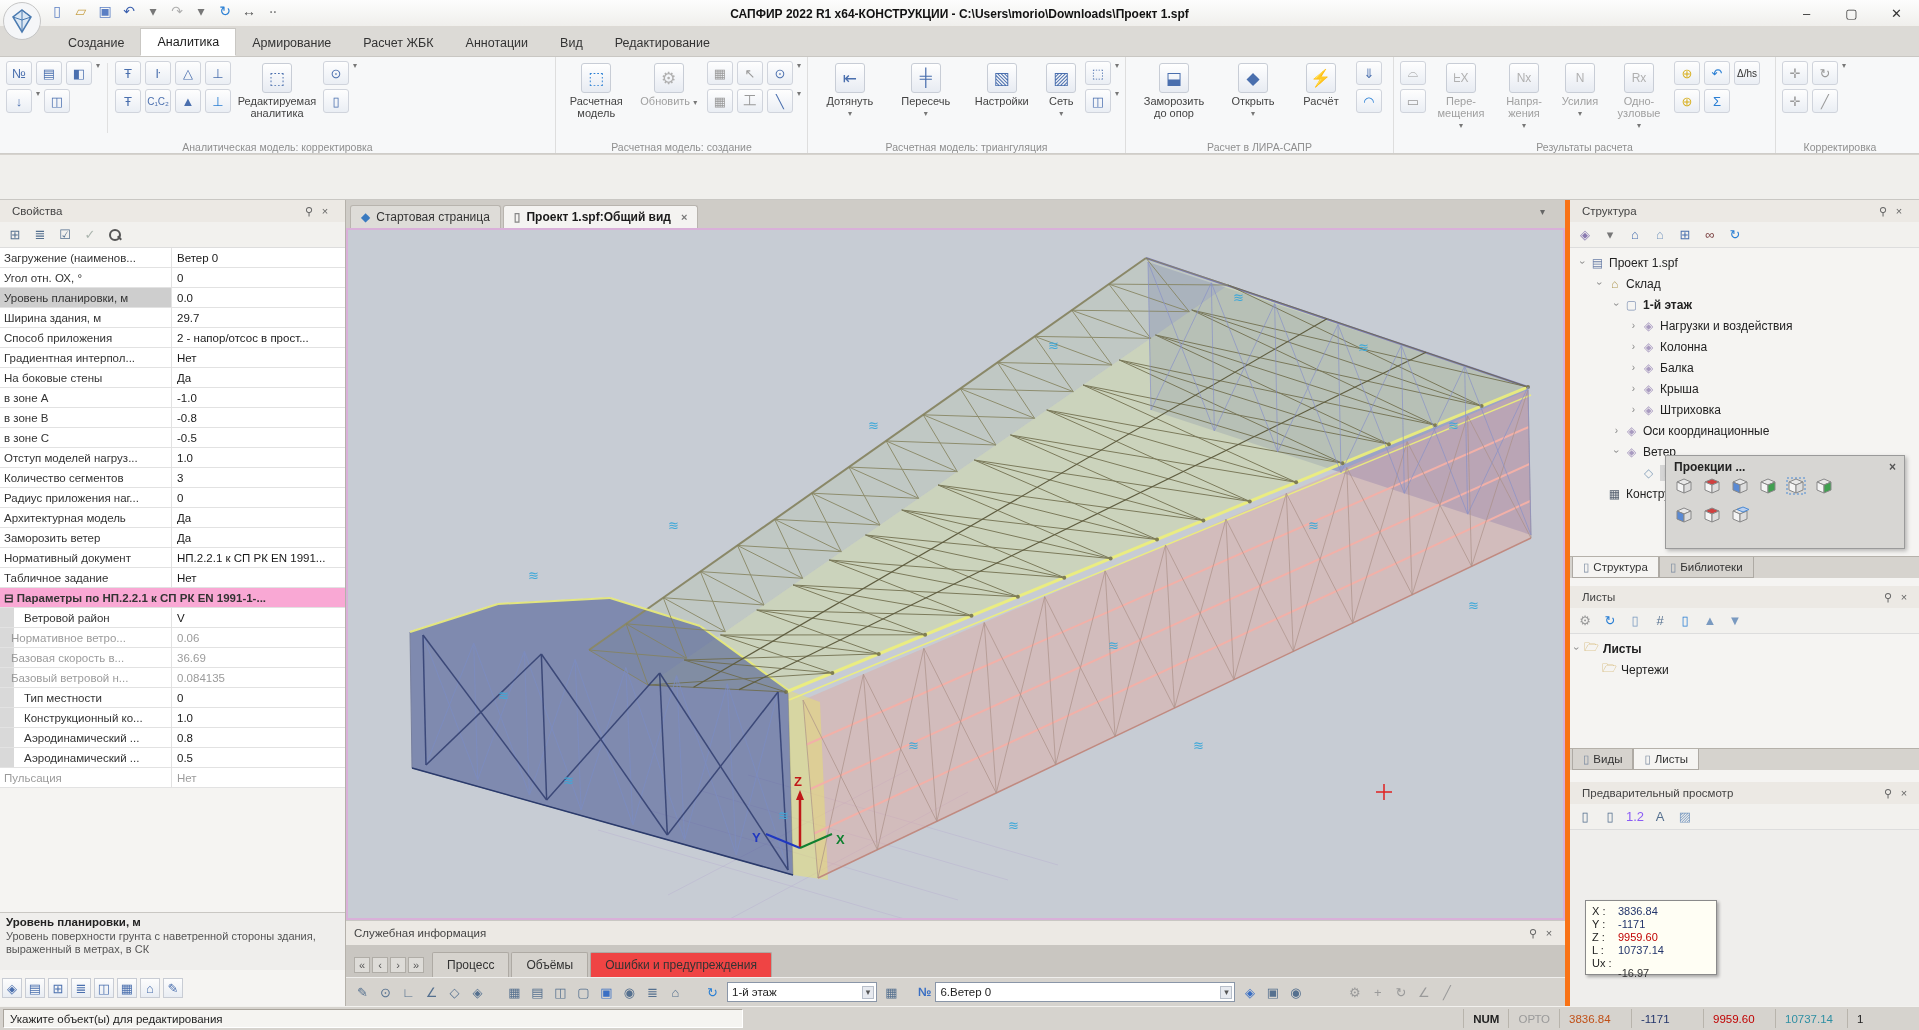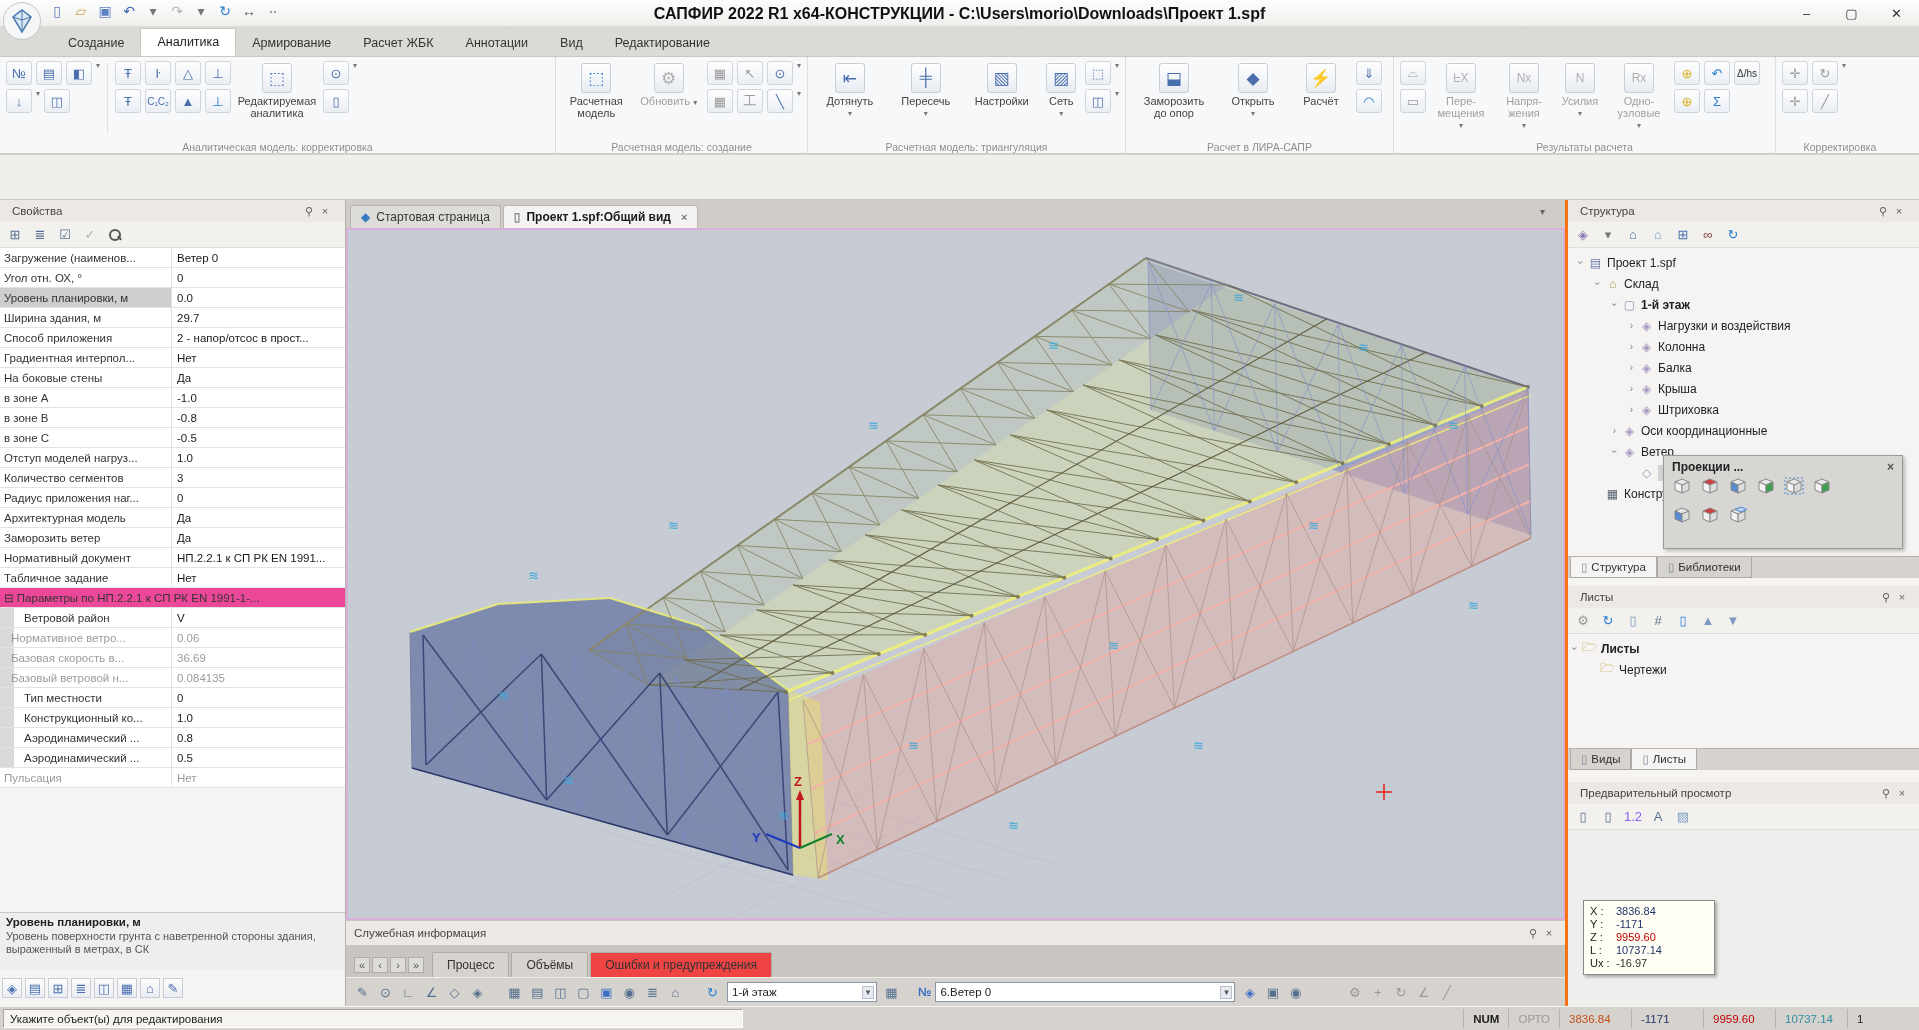--- a/index.html
+++ b/index.html
@@ -4,21 +4,21 @@
 <style>
   *{box-sizing:border-box;margin:0;padding:0}
   html,body{width:1919px;height:1030px;overflow:hidden}
   body{font-family:"Liberation Sans",sans-serif;font-size:12px;background:#d6d3ce;position:relative;color:#222}
   .abs{position:absolute}
   
   #titlebar{left:0;top:0;width:1919px;height:27px;background:linear-gradient(#fdfdfd,#f0efec);border-bottom:1px solid #dddad5;z-index:30}
   #app-logo{left:3px;top:2px;width:38px;height:38px;border-radius:50%;background:#f5f6f8;border:1px solid #c6c6c6;z-index:40;display:flex;align-items:center;justify-content:center}
   #qat{left:48px;top:2px;display:flex;gap:6px;align-items:center;z-index:35}
   #qat .ti{font-size:14px}
-  #win-title{left:0;top:0;width:1919px;height:27px;display:flex;align-items:center;justify-content:center;font-weight:700;font-size:16px;color:#111}
+  #win-title{left:0;top:0;width:1919px;height:27px;display:flex;align-items:center;justify-content:center;font-weight:700;font-size:12px;color:#111}
   #win-controls{right:0;top:0;display:flex;z-index:40}
   #win-controls div{width:45px;height:26px;display:flex;align-items:center;justify-content:center;font-size:13px;color:#333;cursor:default}
   
   #menubar{left:0;top:27px;width:1919px;height:30px;background:#dcdad6;border-bottom:1px solid #c9c7c3;display:flex;align-items:flex-end;padding-left:52px;z-index:20}
   .mtab{padding:6px 16px 6px;font-size:12.5px;color:#333;cursor:default}
   .mtab.active{background:#fff;border:1px solid #c9c7c3;border-bottom:1px solid #fff;color:#1a1a1a}
   #menu-right{position:absolute;right:10px;top:31px;display:flex;gap:18px;color:#333;font-size:12.5px;align-items:center}
   
   #ribbon{left:0;top:57px;width:1919px;height:97px;background:#f7f8f9;border-bottom:1px solid #cfcdc9;display:flex;z-index:10}
   .rgroup{position:relative;height:96px;border-right:1px solid #dedede;padding:4px 6px 15px 6px;display:flex;gap:4px;align-items:flex-start}
@@ -43,21 +43,21 @@
   .lens{position:relative;width:14px;height:14px}
   .lens::before{content:"";position:absolute;left:1px;top:1px;width:8px;height:8px;border:2px solid #555;border-radius:50%}
   .lens::after{content:"";position:absolute;left:9px;top:9px;width:5px;height:2px;background:#555;transform:rotate(45deg)}
   
   #props{left:0;top:200px;width:346px;height:806px;background:#f5f4f2;border-right:1px solid #b5b1aa}
   #prop-grid{position:absolute;left:0;top:48px;width:345px;background:#fff}
   .prow{display:flex;height:20px;border-bottom:1px solid #e2e2e2;font-size:11.5px;align-items:center}
   .prow .pl{width:172px;padding:0 4px;border-right:1px solid #e2e2e2;color:#333;white-space:nowrap;overflow:hidden;height:100%;display:flex;align-items:center}
   .prow .pv{flex:1;padding:0 5px;color:#1a1a1a;white-space:nowrap;overflow:hidden}
   .prow.sel .pl{background:#cecece}
-  .prow.section{background:#ec4899;font-weight:400;color:#555}
+  .prow.section{background:#f9a8d4;font-weight:700;color:#555}
   .prow.section .pl{width:auto;border:none;flex:1}
   .prow.sub .pl{padding-left:24px;background:linear-gradient(to right,#d9d9d9 14px,#fff 14px)}
   .prow.greyed .pl,.prow.greyed .pv{color:#9b9b9b}
   .prow.subgrey .pl{padding-left:11px;background:linear-gradient(to right,#d9d9d9 14px,#fff 14px);color:#9b9b9b}
   .prow.subgrey .pv{color:#9b9b9b}
   #prop-desc{position:absolute;left:0;top:712px;width:345px;height:58px;background:#efeeec;border-top:1px solid #c9c7c3;padding:3px 6px}
   #prop-desc .dt{font-weight:700;font-size:11.5px;color:#222}
   #prop-desc .dd{font-size:11px;color:#555;line-height:13px;margin-top:2px}
   #props-bottom-icons{position:absolute;left:2px;top:778px;display:flex;gap:3px}
   #props-bottom-icons .ti{border:1px solid #c8ccd4;background:linear-gradient(#fdfdfd,#e9edf3);width:20px;height:20px}
@@ -74,21 +74,21 @@
   #err-nav .ti{width:16px;height:16px;border:1px solid #b0ada7;background:#dedcd8;font-size:11px;color:#555}
   .btab{padding:5px 14px;font-size:12px;color:#333;background:#d6d3ce;border:1px solid #aeaaa4;border-bottom:none;margin-right:2px;border-radius:2px 2px 0 0}
   .btab.active{background:#ef4444;font-weight:400}
   #bottom-toolbar{left:346px;top:977px;width:1219px;height:29px;background:#d6d3ce;border-top:1px solid #efeeec;display:flex;align-items:center;gap:4px;padding:0 6px}
   #bottom-toolbar .ti{width:21px;height:21px;border:1px solid transparent}
   .combo{height:20px;background:#fff;border:1px solid #8a96a8;font-size:11.5px;display:flex;align-items:center;padding:0 4px;position:relative;color:#222}
   .combo .cv{padding-right:14px;white-space:nowrap}
   .combo .ca{position:absolute;right:2px;top:3px;font-size:9px;color:#555;background:#e7eaf0;width:12px;height:13px;text-align:center;border:1px solid #b8bfca}
   .tgap{width:8px}
   
-  #rightpanel{left:1565px;top:200px;width:354px;height:806px;background:#f5f4f2;border-left:3px solid #f97316}
+  #rightpanel{left:1565px;top:200px;width:354px;height:806px;background:#f5f4f2;border-left:5px solid #f97316}
   .tree-row{display:flex;align-items:center;height:21px;font-size:12px;padding-right:4px;white-space:nowrap}
   .tree-row .tw{width:13px;display:inline-block;text-align:center;color:#888;font-size:10px}
   .tree-row .tw.exp{transform:rotate(90deg)}
   .tree-row .tic{width:17px;text-align:center;margin-right:3px}
   .tree-row .tl.selected{background:#d5d5d5;padding:1px 4px}
   #proj-palette{position:absolute;left:95px;top:255px;width:240px;height:94px;background:#d7d6d3;border:1px solid #9a9a9a;box-shadow:2px 2px 4px rgba(0,0,0,.25);padding:4px 8px;z-index:5}
   #proj-palette .pp-h{display:flex;font-weight:700;font-size:12px;color:#222}
   #proj-palette .cubes{display:flex;gap:8px;margin-top:3px;flex-wrap:wrap;width:170px}
   .ptabs{position:absolute;left:0;width:354px;display:flex;padding-left:2px;background:#d6d3ce;border-top:1px solid #b5b1aa}
   .ptab{display:flex;align-items:center;gap:4px;padding:3px 10px;font-size:11.5px;border:1px solid #aeaaa4;border-top:none;background:#d6d3ce;color:#333}
@@ -1066,21 +1066,21 @@
         <div class="cr">
           <span class="cl">Z :</span>
           <span style="color: rgb(192, 0, 0);">9959.60</span>
         </div>
         <div class="cr">
           <span class="cl">L :</span>
           <span style="color: rgb(35, 53, 107);">10737.14</span>
         </div>
         <div class="cr">
           <span class="cl">Ux :</span>
-          <span style="color: rgb(51, 51, 51);">-16.97</span>
+          <span style="color: rgb(51, 51, 51); margin-top: 10px;">-16.97</span>
         </div>
       </div>
   </div>
 </div>
 
 <div id="statusbar" class="abs">
   <div id="status-msg">Укажите объект(ы) для редактирования</div>
   <span style="flex:1"></span>
   <div class="scell" style="font-weight:700">NUM</div>
   <div class="scell" style="color:#9a9a9a">ОРТО</div>

